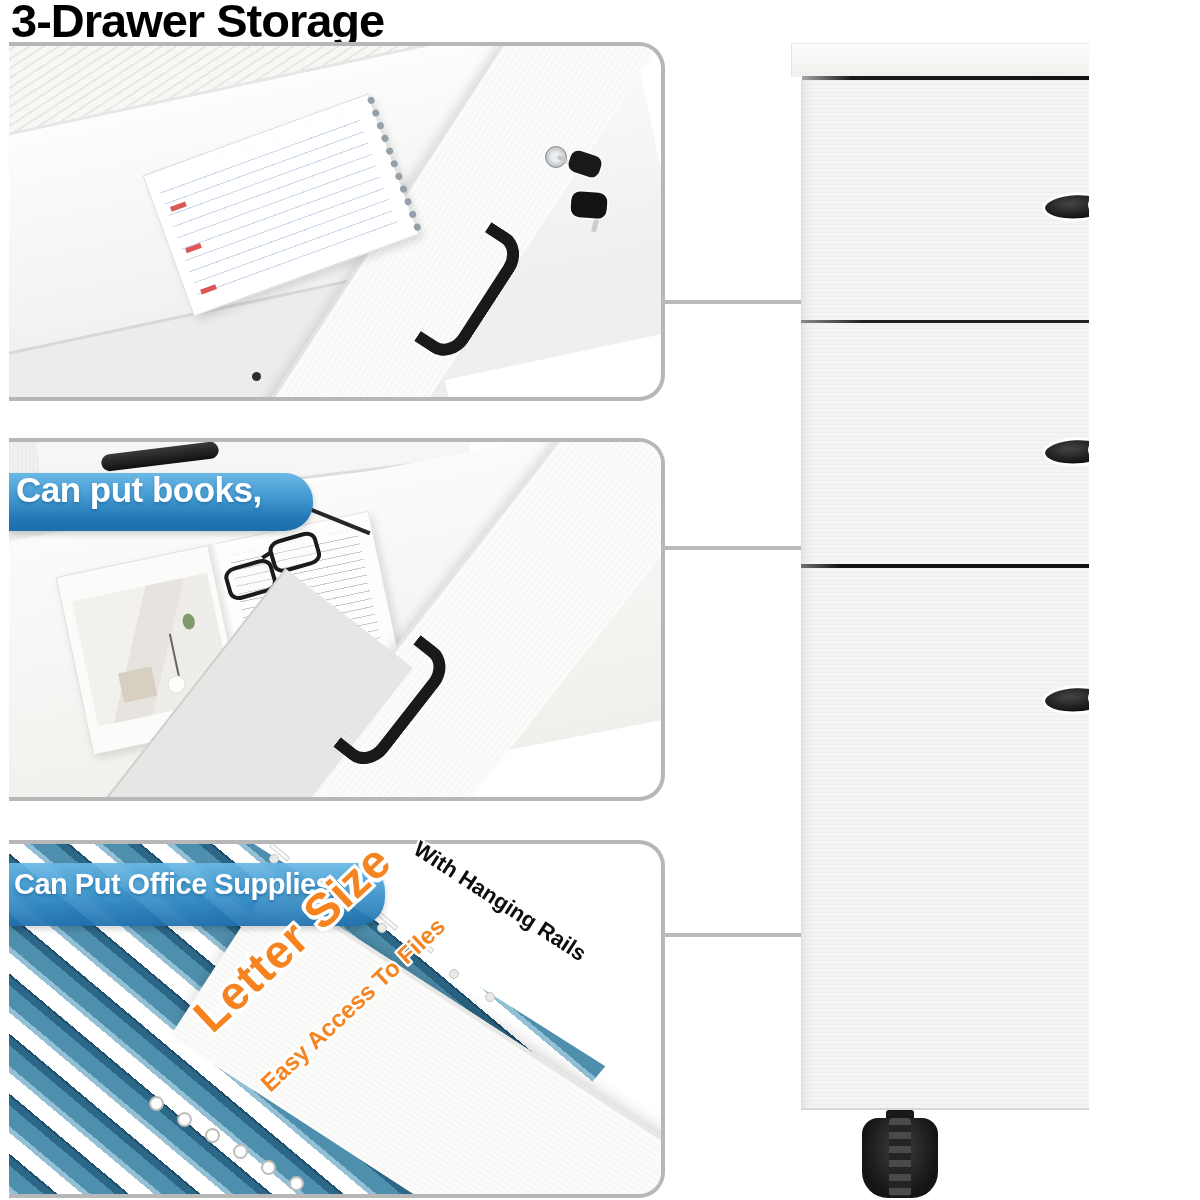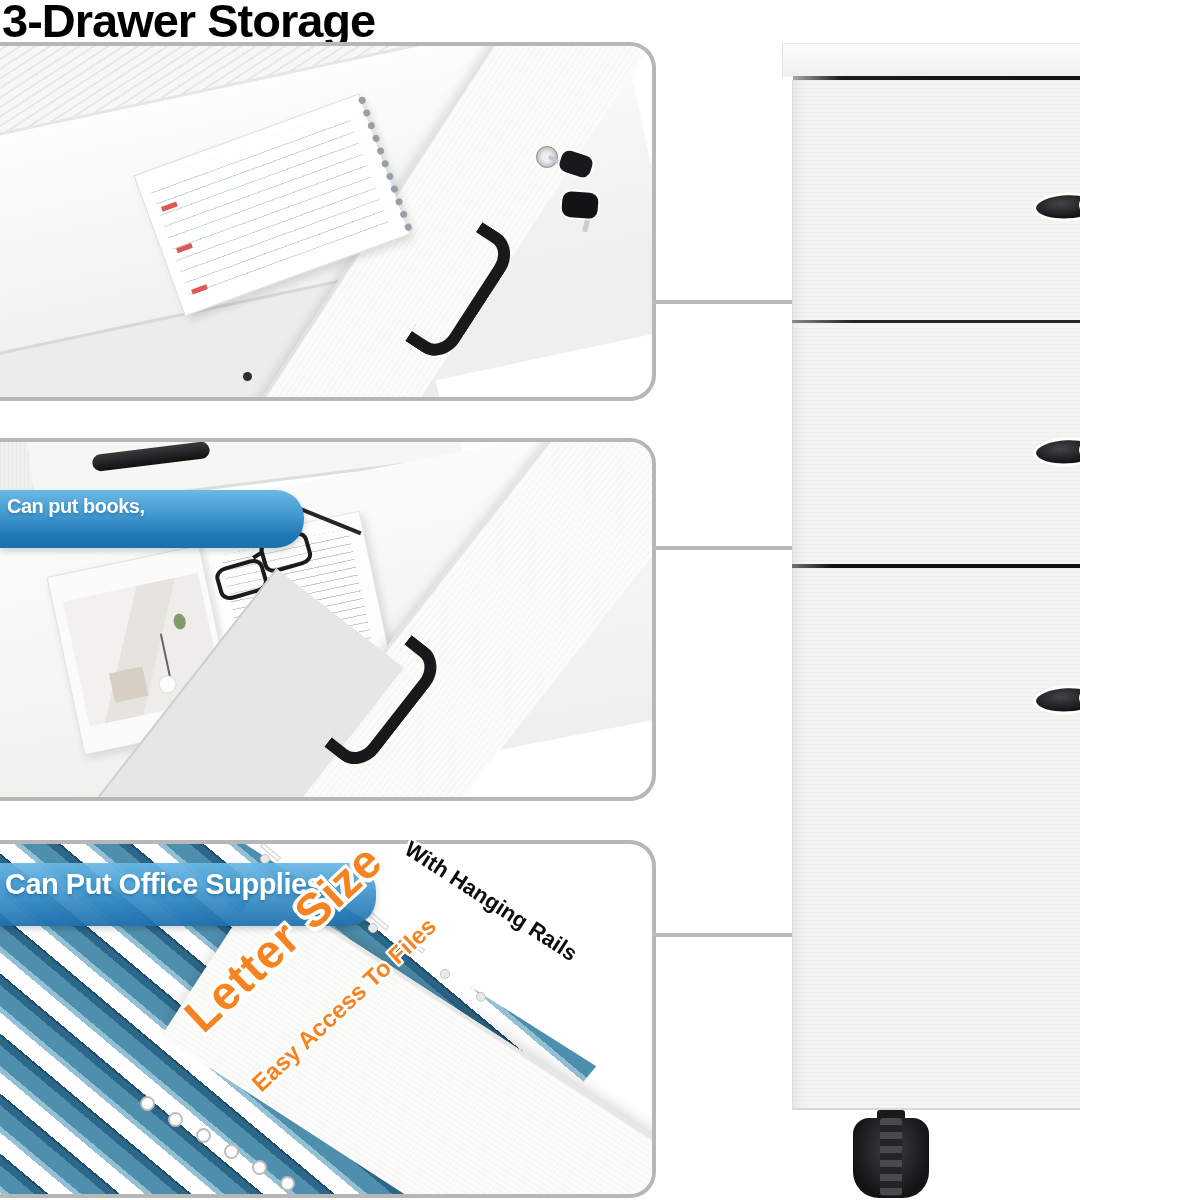--- a/index.html
+++ b/index.html
@@ -1,17 +1,17 @@
 <!DOCTYPE html>
 <html><head>
 <meta charset="utf-8">
 <style>
   html,body{margin:0;padding:0;background:#fff;}
   .stage{position:relative;width:1080px;height:1200px;background:#fff;overflow:hidden;
-         font-family:"Liberation Sans","DejaVu Sans",sans-serif;}
+         font-family:"Liberation Sans","DejaVu Sans",sans-serif;margin-left:9px;}
   .abs,.ph{position:absolute;}
 
   
   .page-title{position:absolute;left:2px;top:-7px;font-size:47px;font-weight:700;color:#000;
               letter-spacing:-1px;white-space:nowrap;}
 
   
   .panel{position:absolute;left:0;width:656px;border:4px solid #b7b7b7;border-left:none;
          border-radius:0 26px 26px 0;background:#fff;overflow:hidden;box-sizing:border-box;}
   .p1{top:42px;height:359px}
@@ -60,21 +60,21 @@
         background:linear-gradient(180deg,#ececec,#9e9ea0);}
   .plate{position:absolute;left:1116px;top:1106px;width:76px;height:5px;
          background:linear-gradient(180deg,#e9e9e7,#c9c9c7);}
 
   
   .banner{position:absolute;left:0;color:#fff;font-weight:700;letter-spacing:-.5px;
           background:linear-gradient(180deg,#6ab8e6 0%,#3f96cd 46%,#2076b4 80%,#1d6fae 100%);
           border-radius:0 28px 28px 0;text-shadow:0 2px 3px rgba(10,70,120,.35);
           box-shadow:0 3px 6px rgba(0,0,0,.18);box-sizing:border-box;}
   .b1{top:75px;width:523px;height:57px;font-size:30px;display:flex;align-items:center;padding-left:8px;}
-  .b2{top:490px;width:304px;height:58px;font-size:20px;line-height:27px;padding-top:3px;}
+  .b2{top:473px;width:304px;height:58px;font-size:35px;line-height:27px;padding-top:3px;}
   .b2 .l1{padding-left:7px}
   .b2 .l2{text-align:right;padding-right:18px}
   .b3{top:863px;width:376px;height:63px;font-size:29px;line-height:28px;padding-top:7px;
       background:linear-gradient(180deg,rgba(106,184,230,.93),rgba(63,150,205,.93) 46%,rgba(29,111,174,.93));}
   .b3 .l1{padding-left:5px}
   .b3 .l2{text-align:center}
 
   
   .olabel{position:absolute;font-weight:700;white-space:nowrap;}
   .outline2{text-shadow:-2px -2px 0 #fff,2px -2px 0 #fff,-2px 2px 0 #fff,2px 2px 0 #fff,

